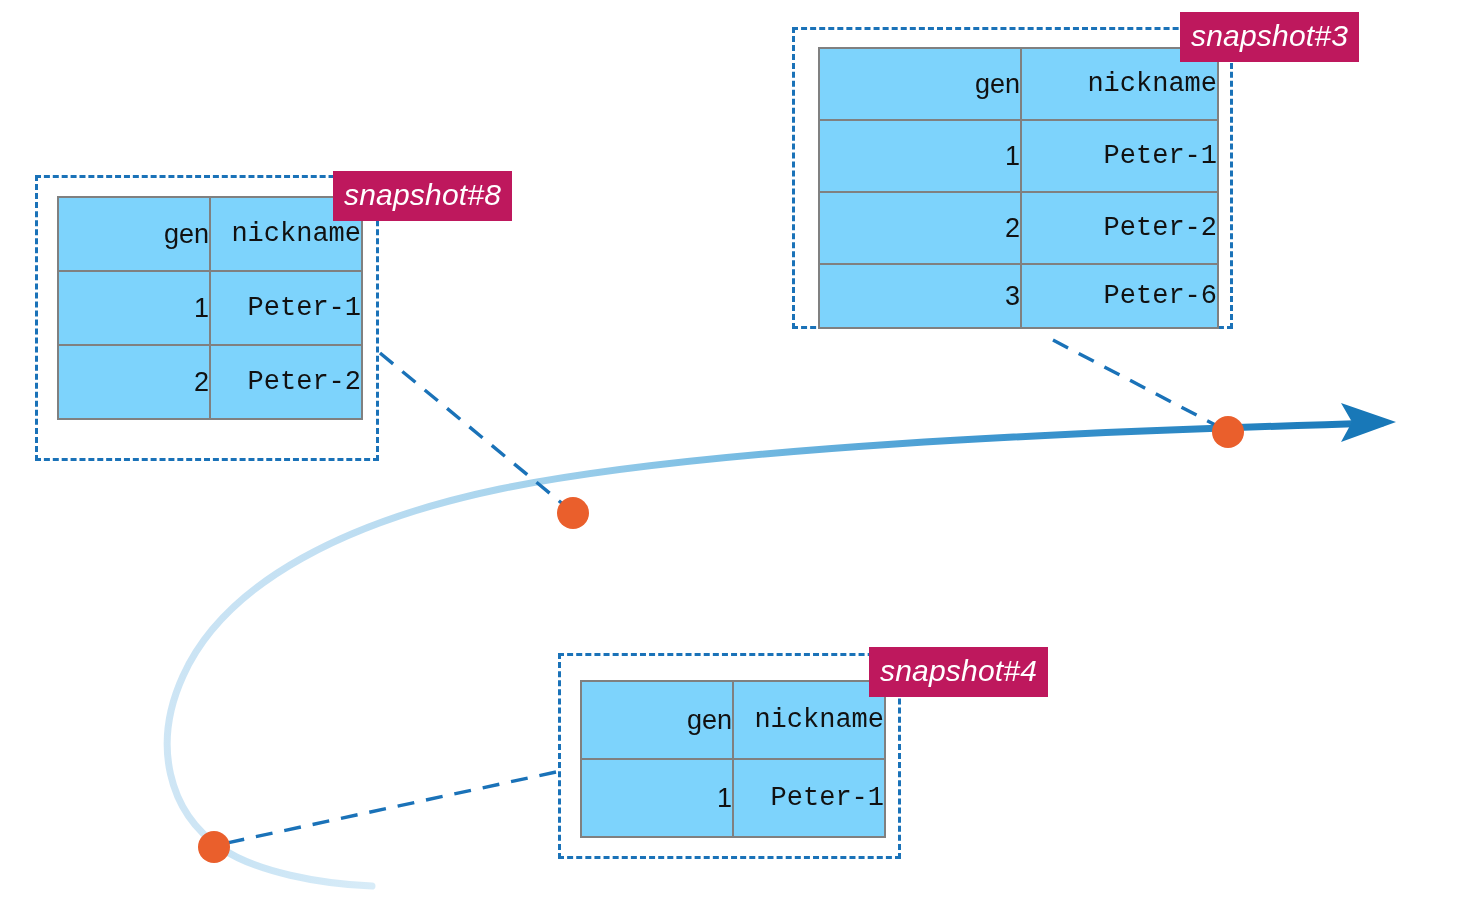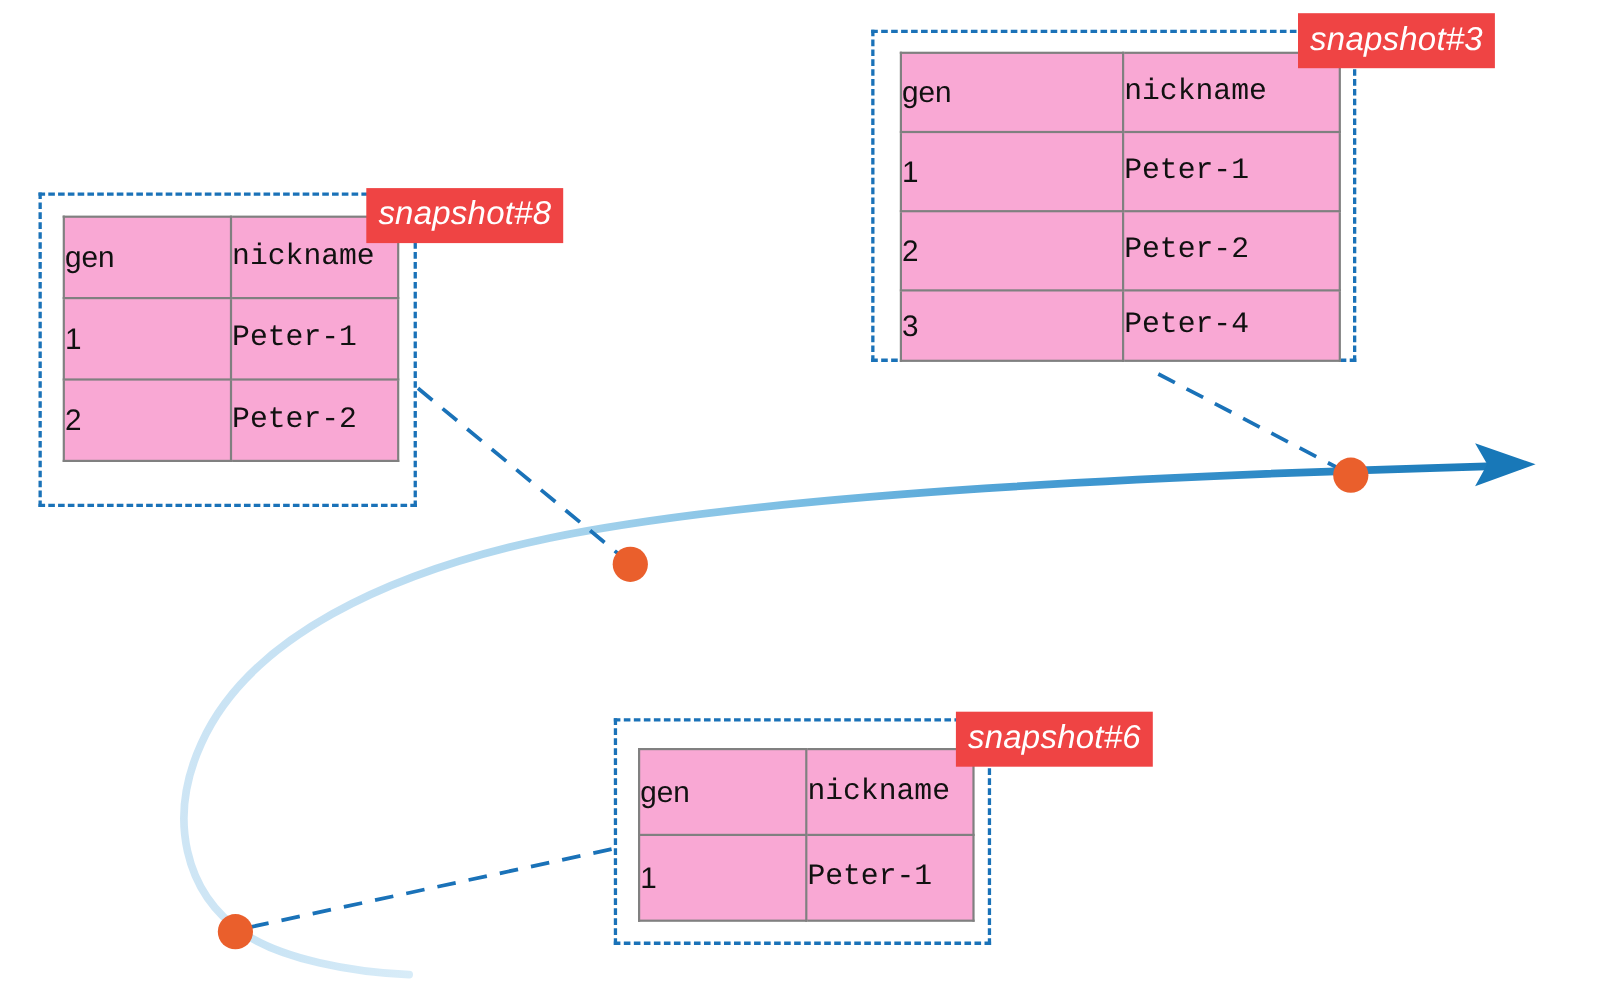--- a/index.html
+++ b/index.html
@@ -4,34 +4,34 @@
 <style>
   html,body{margin:0;padding:0;background:#ffffff;}
   body{font-family:"Liberation Sans",sans-serif;}
   #stage{position:relative;width:1462px;height:898px;overflow:hidden;background:#fff;}
   #vector{position:absolute;left:0;top:0;width:1462px;height:898px;}
 
   .snap-box{position:absolute;border:3px dashed #1a72b8;box-sizing:border-box;}
   .snap-table{position:absolute;border-collapse:collapse;background:#fff;}
   .snap-table td{
       border:2px solid #808080;
-      text-align:left;
+      text-align:right;
       vertical-align:middle;
       font-size:27px;
       color:#111;
       font-family:"Liberation Sans",sans-serif;
       padding:0;
-      background:#f9a8d4;
+      background:#7dd3fc;
   }
   .snap-table td.c-gen{width:150px;}
   .snap-table td.c-nick{width:150px;font-family:Liberation Mono, monospace;}
 
   .badge{
       position:absolute;
-      background:#ef4444;
+      background:#be185d;
       color:#ffffff;
       font-style:italic;
       font-size:30px;
       line-height:1;
       padding:9px 11px 11px 11px;
       white-space:nowrap;
       font-family:"Liberation Sans",sans-serif;
       letter-spacing:.2px;
   }
 
@@ -126,34 +126,34 @@
     <tr>
       <td class="c-gen">1</td>
       <td class="c-nick">Peter-1</td>
     </tr>
     <tr>
       <td class="c-gen">2</td>
       <td class="c-nick">Peter-2</td>
     </tr>
     <tr class="short">
       <td class="c-gen">3</td>
-      <td class="c-nick">Peter-4</td>
+      <td class="c-nick">Peter-6</td>
     </tr>
   </tbody>
     </table>
   <div id="badge-s3" class="badge">snapshot#3</div>
 
   <div id="box-s1" class="snap-box"></div>
   <table id="tbl-s1" class="snap-table">
     <tbody>
         <tr>
       <td class="c-gen">gen</td>
       <td class="c-nick">nickname</td>
     </tr>
     <tr>
       <td class="c-gen">1</td>
       <td class="c-nick">Peter-1</td>
     </tr>
   </tbody>
     </table>
-  <div id="badge-s1" class="badge">snapshot#6</div>
+  <div id="badge-s1" class="badge">snapshot#4</div>
 
 </div>
 
 </body></html>

